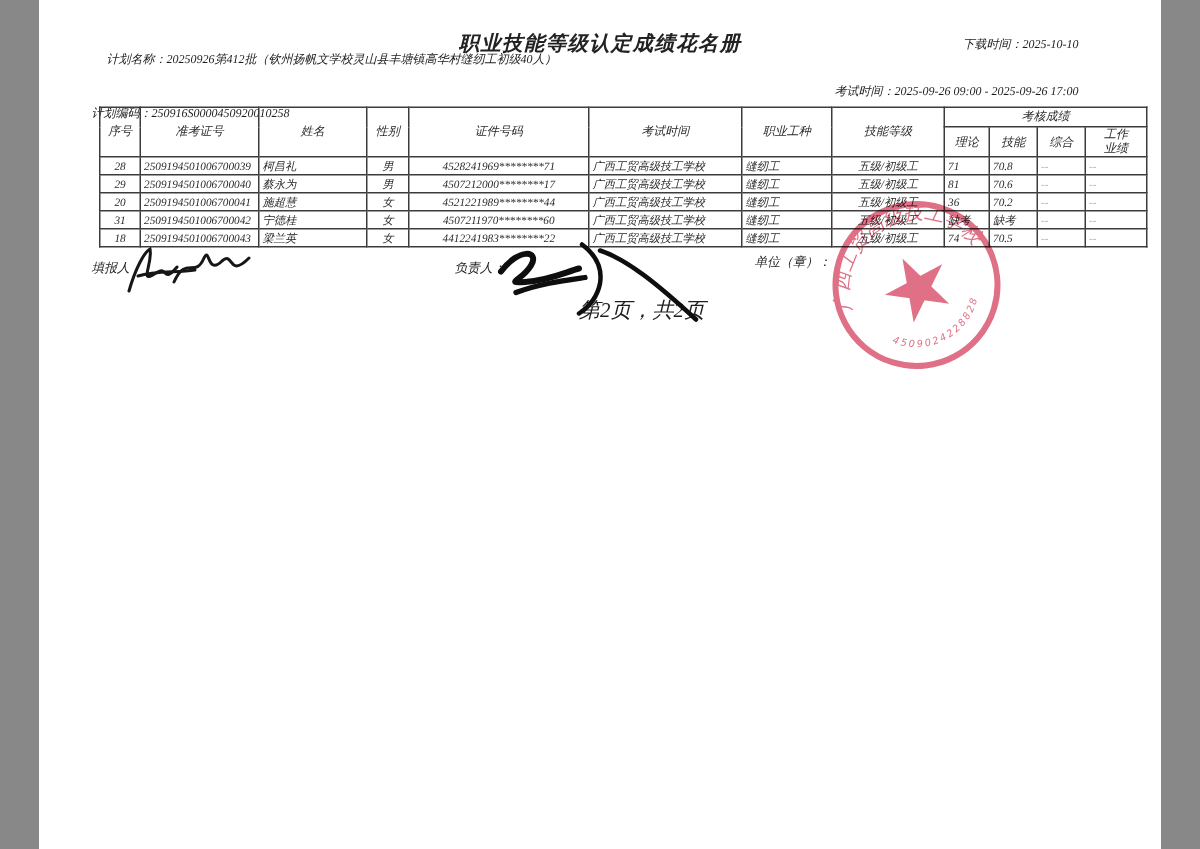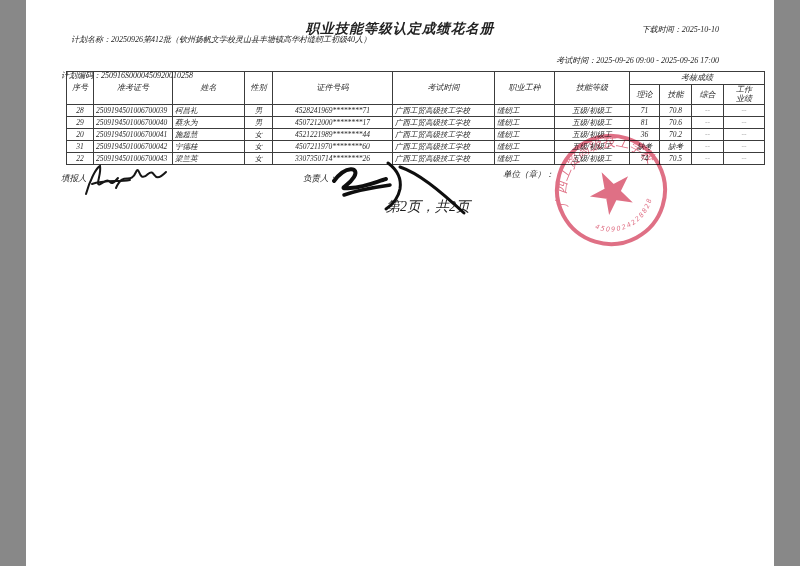--- a/index.html
+++ b/index.html
@@ -36,21 +36,21 @@
     font-weight:normal;
     height:11px;
     line-height:10px;
   }
   table.roster thead th{text-align:center;font-size:8px;}
   tr.group-row th{height:12px;}
   tr.sub-row th{height:18px;}
   th.wrap span{display:inline-block;width:2.2em;white-space:normal;line-height:9px;}
   td.c{text-align:center;}
   td.l{text-align:left;}
-  td.r{text-align:center;padding-right:3px;}
+  td.r{text-align:left;padding-right:3px;}
   td.faint{color:#b3b3b3;}
 
   .footer-label{position:absolute;font-size:8.5px;color:#1d1d1d;white-space:nowrap;}
   #filler-label{top:173px;left:35px;}
   #manager-label{top:173px;left:277px;}
   #unit-label{top:169px;left:477px;}
   #page-indicator{position:absolute;top:198px;left:360px;font-size:14px;color:#1d1d1d;}
 
   .sig{position:absolute;}
   #sig-filler{top:160px;left:52px;}
@@ -162,25 +162,25 @@
       <td class="l">广西工贸高级技工学校</td>
       <td class="l">缝纫工</td>
       <td class="c">五级/初级工</td>
       <td class="r">缺考</td>
       <td class="r">缺考</td>
       <td class="r faint">--</td>
       <td class="r faint">--</td>
     </tr>
 
     <tr>
-      <td class="c">22</td>
+      <td class="c">18</td>
       <td class="l">2509194501006700043</td>
       <td class="l">梁兰英</td>
       <td class="c">女</td>
-      <td class="c">3307350714********26</td>
+      <td class="c">4412241983********22</td>
       <td class="l">广西工贸高级技工学校</td>
       <td class="l">缝纫工</td>
       <td class="c">五级/初级工</td>
       <td class="r">74</td>
       <td class="r">70.5</td>
       <td class="r faint">--</td>
       <td class="r faint">--</td>
     </tr>
   </tbody>
   </table>

